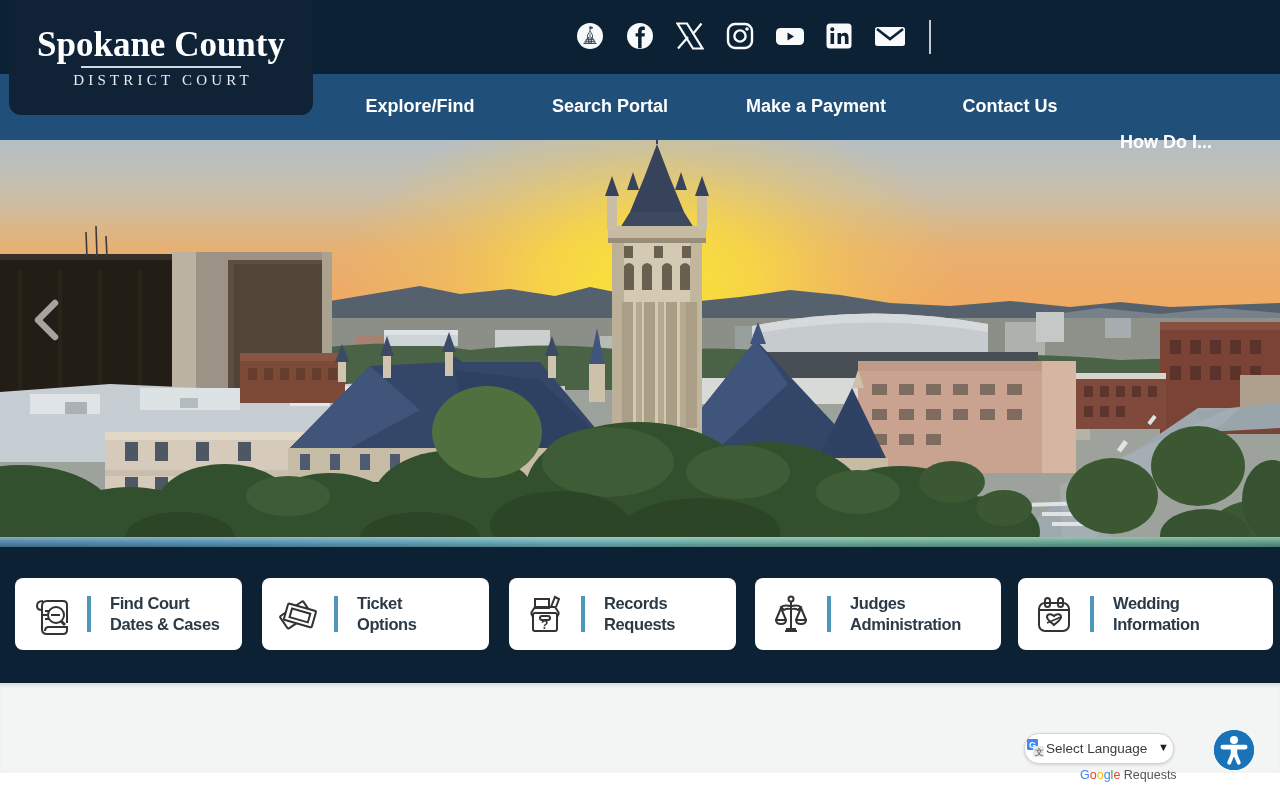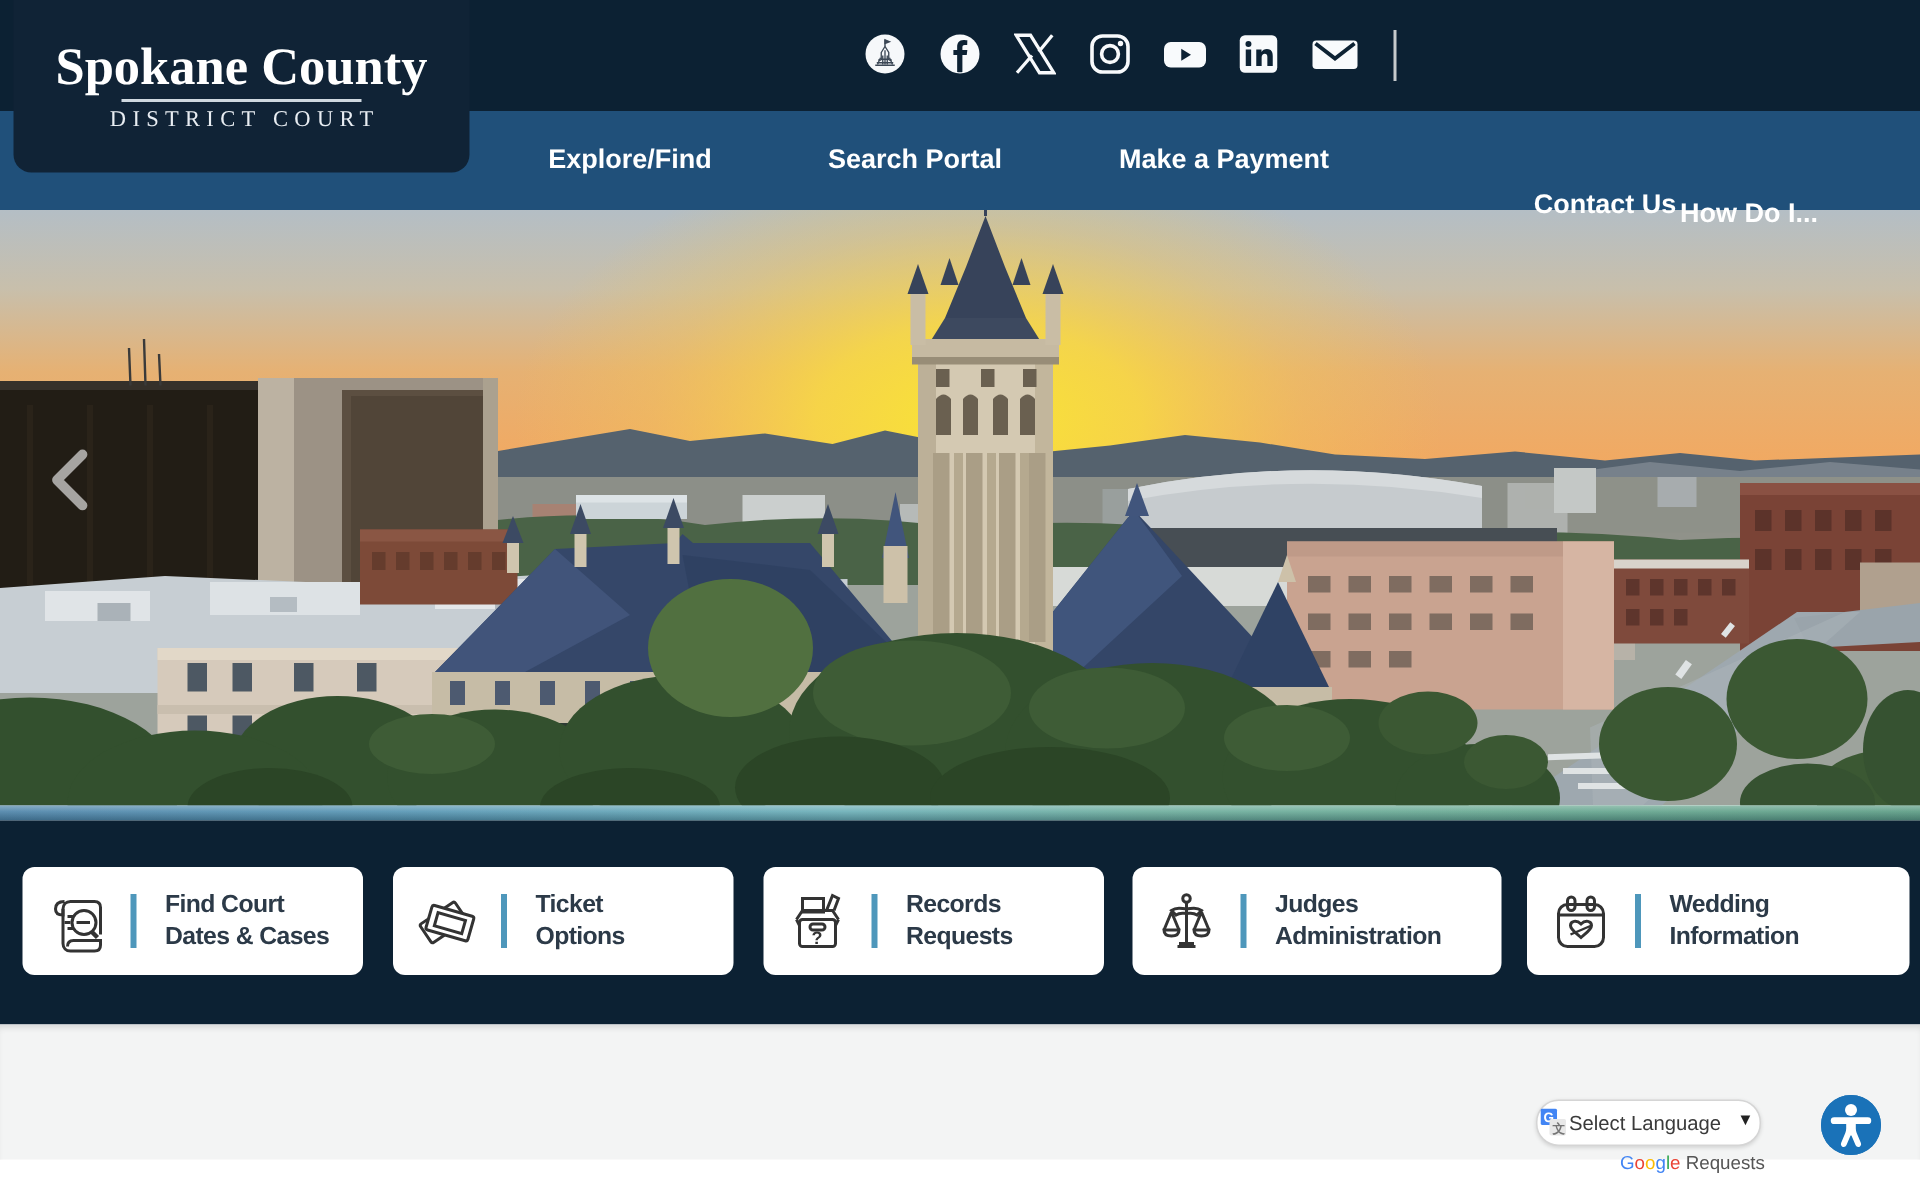--- a/index.html
+++ b/index.html
@@ -62,21 +62,21 @@
   <div id="navbar" class="abs"></div>
   <div id="logobox" class="abs">
     <div class="l1">Spokane County</div>
     <div class="hr"></div>
     <div class="l2">DISTRICT COURT</div>
   </div>
 
   <div class="navitem" style="left:420px;">Explore/Find</div>
   <div class="navitem" style="left:610px;">Search Portal</div>
   <div class="navitem" style="left:816px;">Make a Payment</div>
-  <div class="navitem" style="left:1070px;margin-top:30px;">Contact Us</div>
+  <div class="navitem" style="left:1010px;">Contact Us</div>
   <div class="navitem" style="left:1166px;margin-top:36px;">How Do I...</div>
 
   <svg class="soc abs" style="left:576px;" width="28" height="28" viewBox="0 0 28 28">
     <circle cx="14" cy="14" r="13" fill="#f6f8fa"></circle>
     <g stroke="#3c4856" stroke-width="0.9" fill="none">
       <path d="M14 4.5 L14 9"></path>
       <path d="M14 4.5 L17 5.8 L14 7 Z" fill="#3c4856"></path>
       <path d="M11.5 13 L14 9 L16.5 13 L16.5 17.5 L11.5 17.5 Z"></path>
       <path d="M12.5 15 L12.5 21 M15.5 15 L15.5 21 M14 11.5 L14 21"></path>
       <path d="M9 21 L11 16.5 M19 21 L17 16.5"></path>

